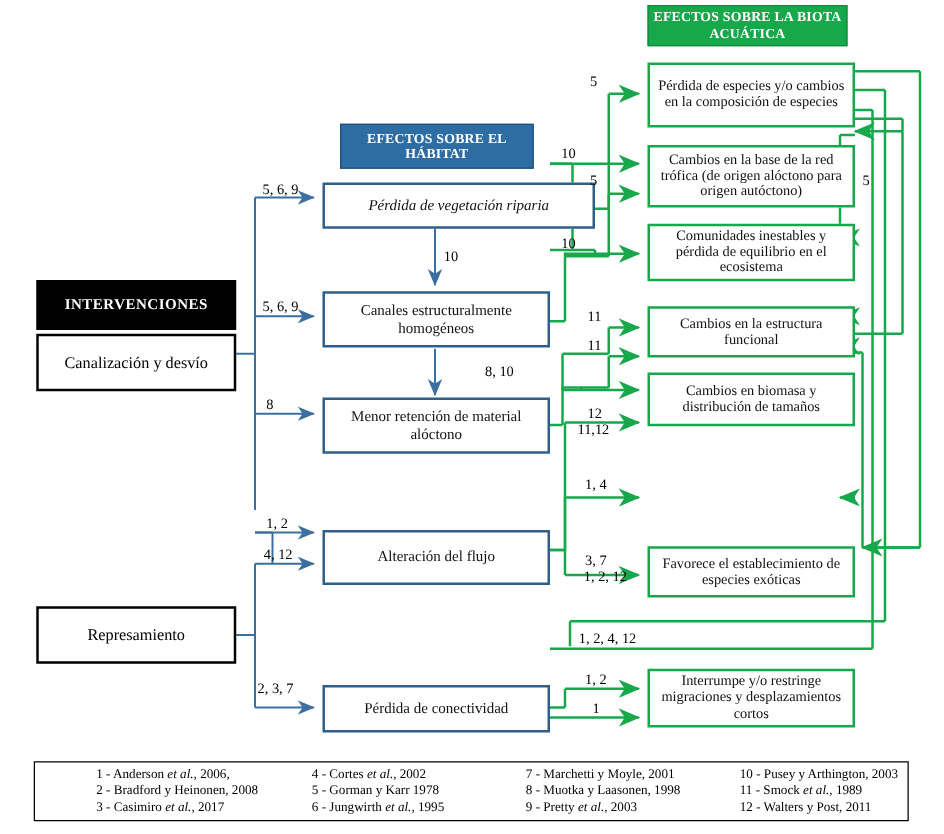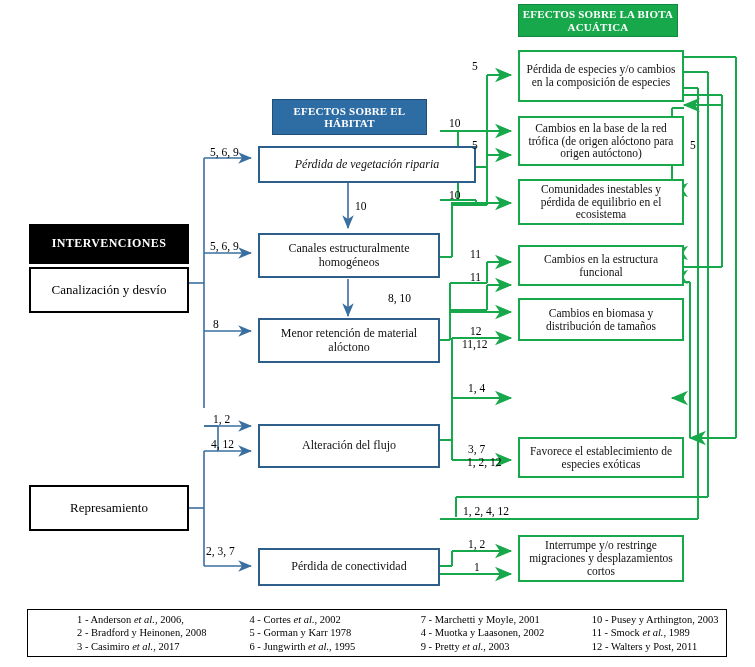--- a/index.html
+++ b/index.html
@@ -206,21 +206,21 @@
           <div class="ref">2 - Bradford y Heinonen, 2008</div>
           <div class="ref">3 - Casimiro <i>et al.</i>, 2017</div>
         </div>
         <div class="col">
           <div class="ref">4 - Cortes <i>et al.</i>, 2002</div>
           <div class="ref">5 - Gorman y Karr 1978</div>
           <div class="ref">6 - Jungwirth <i>et al.</i>, 1995</div>
         </div>
         <div class="col">
           <div class="ref">7 - Marchetti y Moyle, 2001</div>
-          <div class="ref">4 - Muotka y Laasonen, 2002</div>
+          <div class="ref">8 - Muotka y Laasonen, 1998</div>
           <div class="ref">9 - Pretty <i>et al.</i>, 2003</div>
         </div>
         <div class="col">
           <div class="ref">10 - Pusey y Arthington, 2003</div>
           <div class="ref">11 - Smock <i>et al.</i>, 1989</div>
           <div class="ref">12 - Walters y Post, 2011</div>
         </div>
       </div>
   </div>
 

